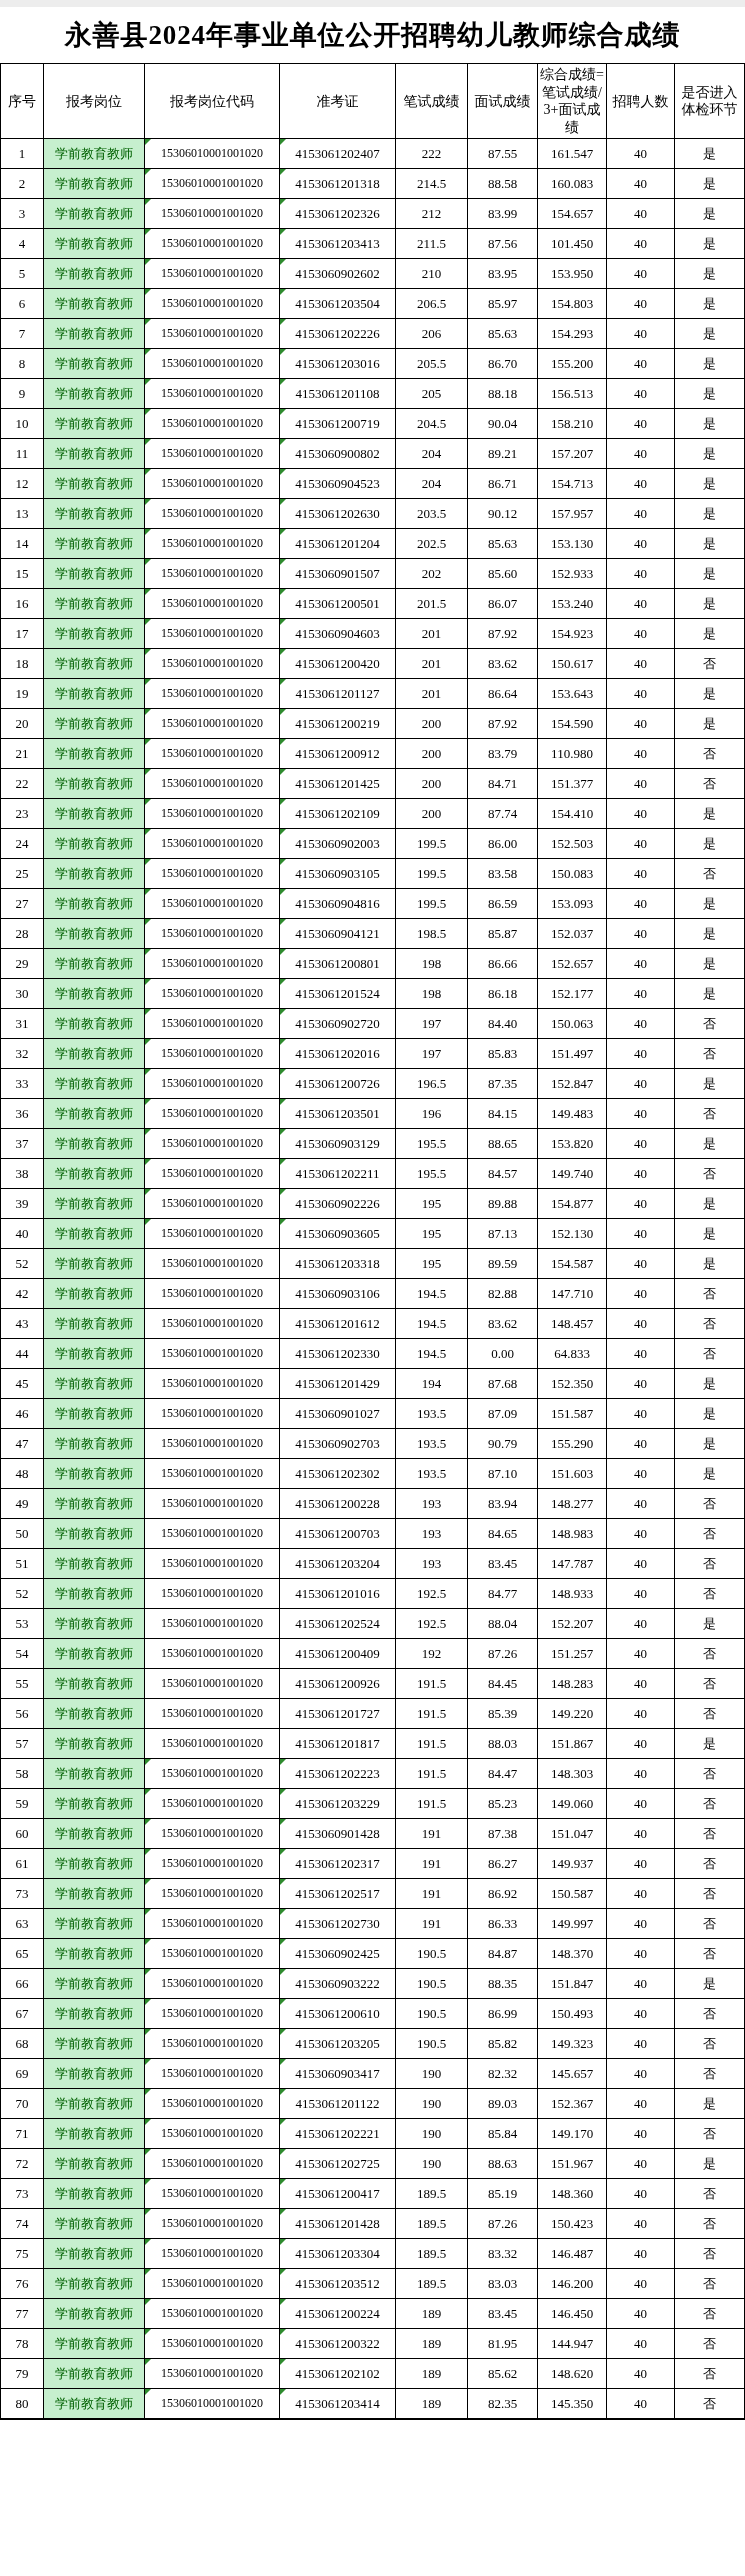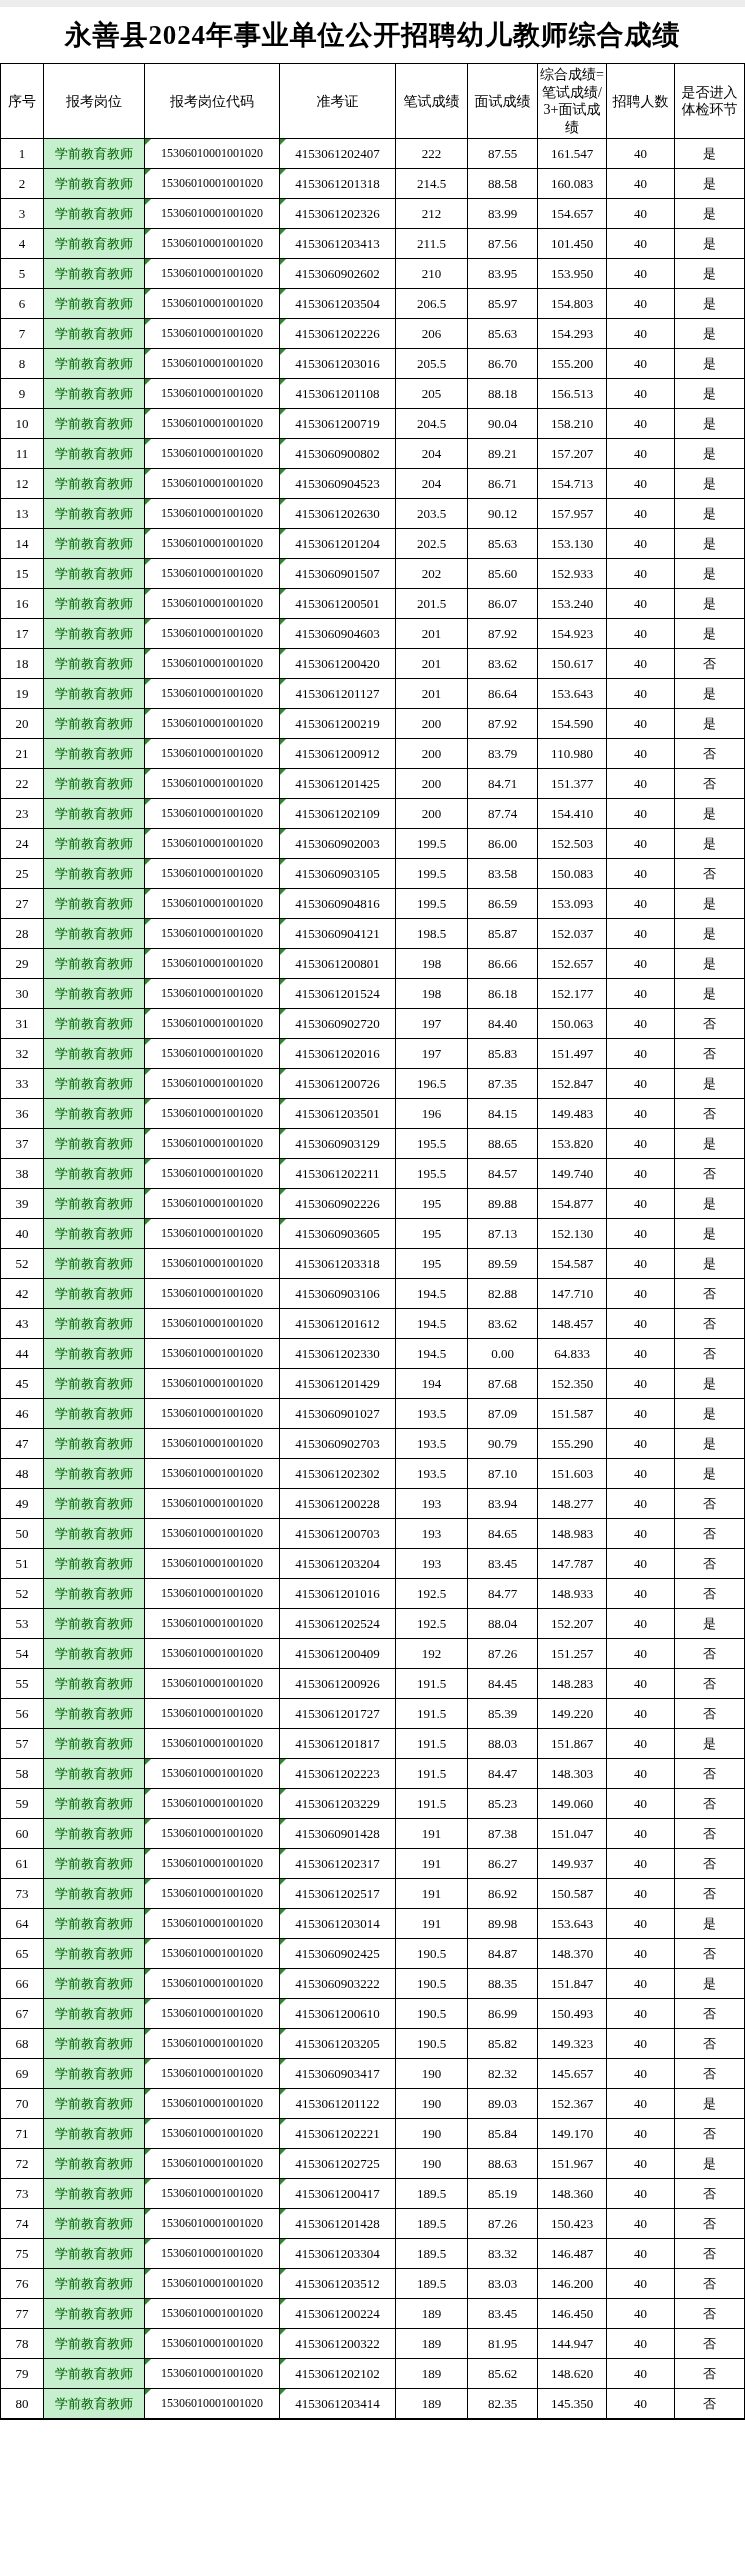--- a/index.html
+++ b/index.html
@@ -697,29 +697,29 @@
           <td class="pos">学前教育教师</td>
           <td class="code">15306010001001020<i class="tri"></i></td>
           <td class="ticket">4153061202517<i class="tri"></i></td>
           <td>191</td>
           <td>86.92</td>
           <td>150.587</td>
           <td>40</td>
           <td>否</td>
         </tr>
         <tr>
-          <td>64</td>
-          <td class="pos">学前教育教师</td>
-          <td class="code">15306010001001020<i class="tri"></i></td>
-          <td class="ticket">4153061203014<i class="tri"></i></td>
+          <td>63</td>
+          <td class="pos">学前教育教师</td>
+          <td class="code">15306010001001020<i class="tri"></i></td>
+          <td class="ticket">4153061202730<i class="tri"></i></td>
           <td>191</td>
-          <td>89.98</td>
-          <td>153.643</td>
-          <td>40</td>
-          <td>是</td>
+          <td>86.33</td>
+          <td>149.997</td>
+          <td>40</td>
+          <td>否</td>
         </tr>
         <tr>
           <td>65</td>
           <td class="pos">学前教育教师</td>
           <td class="code">15306010001001020<i class="tri"></i></td>
           <td class="ticket">4153060902425<i class="tri"></i></td>
           <td>190.5</td>
           <td>84.87</td>
           <td>148.370</td>
           <td>40</td>

